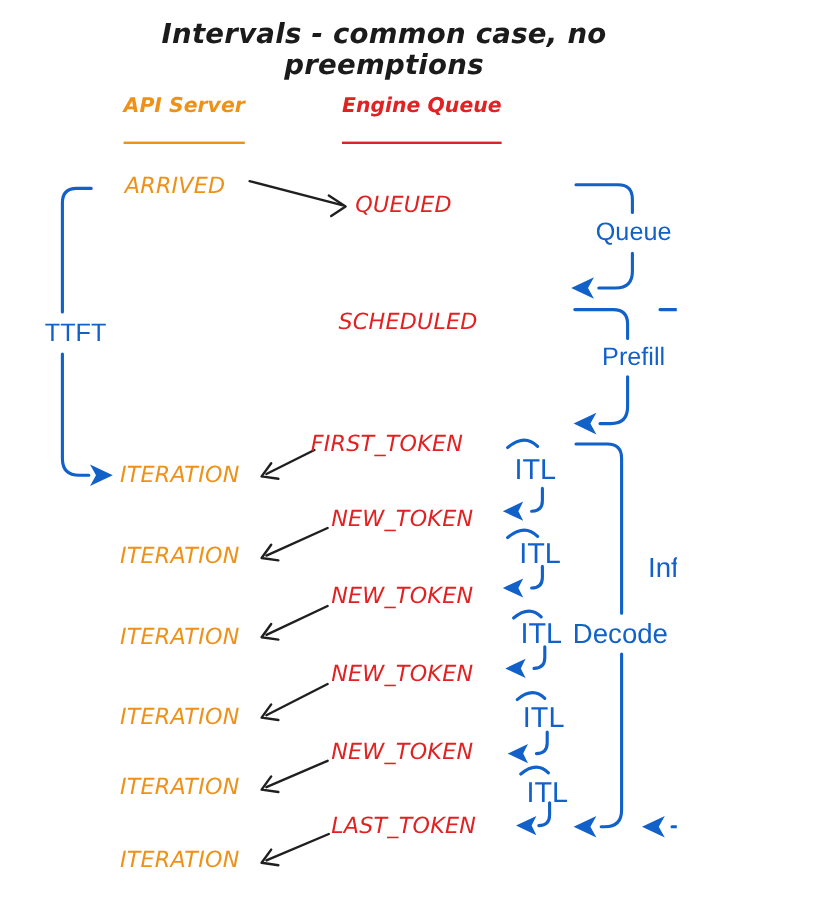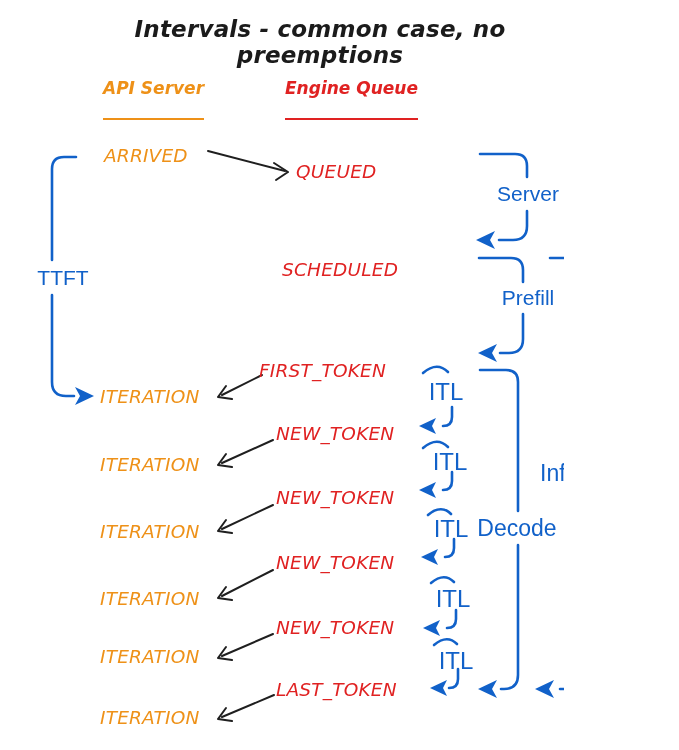--- a/index.html
+++ b/index.html
@@ -149,21 +149,21 @@
   <div class="ev red" style="left:296px;top:171px">QUEUED</div>
   <div class="ev red" style="left:259px;top:370px">FIRST_TOKEN</div>
   <div class="ev red" style="left:282px;top:269px">SCHEDULED</div>
   <div class="ev red" style="left:276px;top:433px">NEW_TOKEN</div>
   <div class="ev red" style="left:276px;top:497px">NEW_TOKEN</div>
   <div class="ev red" style="left:276px;top:562px">NEW_TOKEN</div>
   <div class="ev red" style="left:276px;top:627px">NEW_TOKEN</div>
   <div class="ev red" style="left:276px;top:689px">LAST_TOKEN</div>
 
   <div class="blab" style="left:63px;top:278px">TTFT</div>
-  <div class="blab" style="left:528px;top:194px">Server</div>
+  <div class="blab" style="left:528px;top:194px">Queue</div>
   <div class="blab" style="left:528px;top:298px">Prefill</div>
   <div class="blab lg" style="left:517px;top:528px">Decode</div>
   <div class="blab lg" style="left:588px;top:473px">Inference</div>
   <div class="blab sm" style="left:446px;top:392px">ITL</div>
   <div class="blab sm" style="left:450px;top:462px">ITL</div>
   <div class="blab sm" style="left:451px;top:529px">ITL</div>
   <div class="blab sm" style="left:453px;top:599px">ITL</div>
   <div class="blab sm" style="left:456px;top:661px">ITL</div>
 
 </div>

